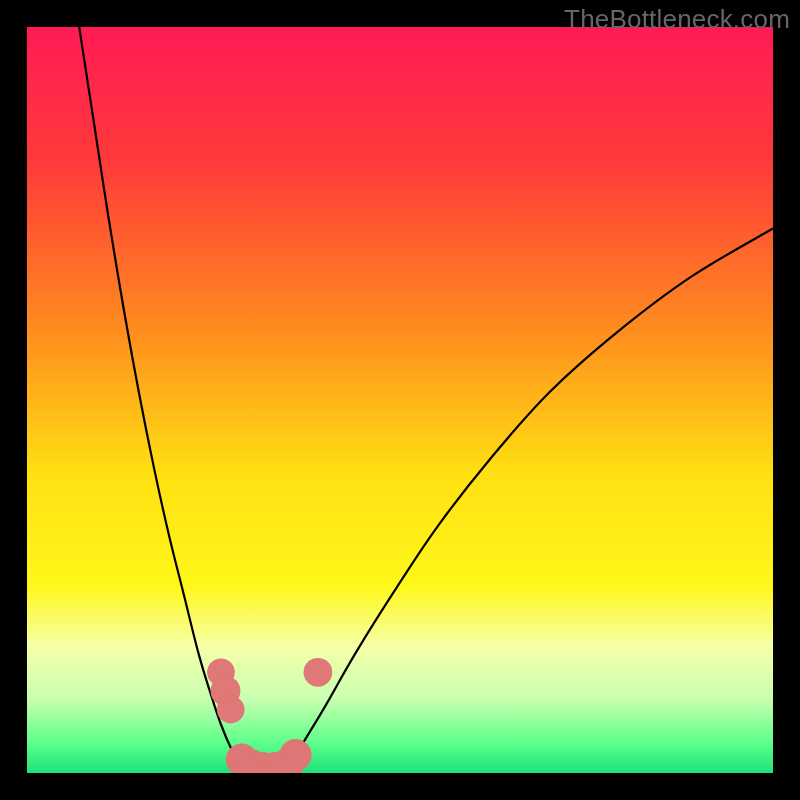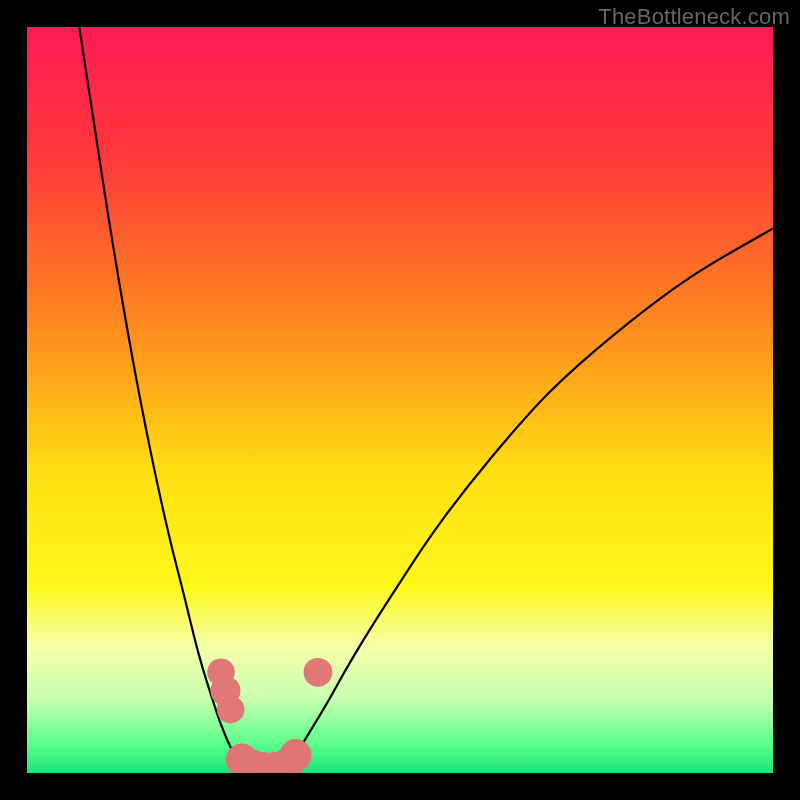--- a/index.html
+++ b/index.html
@@ -23,21 +23,21 @@
     top: 27px;
     width: 746px;
     height: 746px;
     
   }
   .watermark {
     position: absolute;
     top: 4px;
     right: 10px;
     color: #666;
-    font-size: 22px;
+    font-size: 26px;
     font-weight: 500;
     letter-spacing: 0.2px;
   }
   svg.curve {
     position: absolute;
     left: 0;
     top: 0;
     width: 746px;
     height: 746px;
   }

